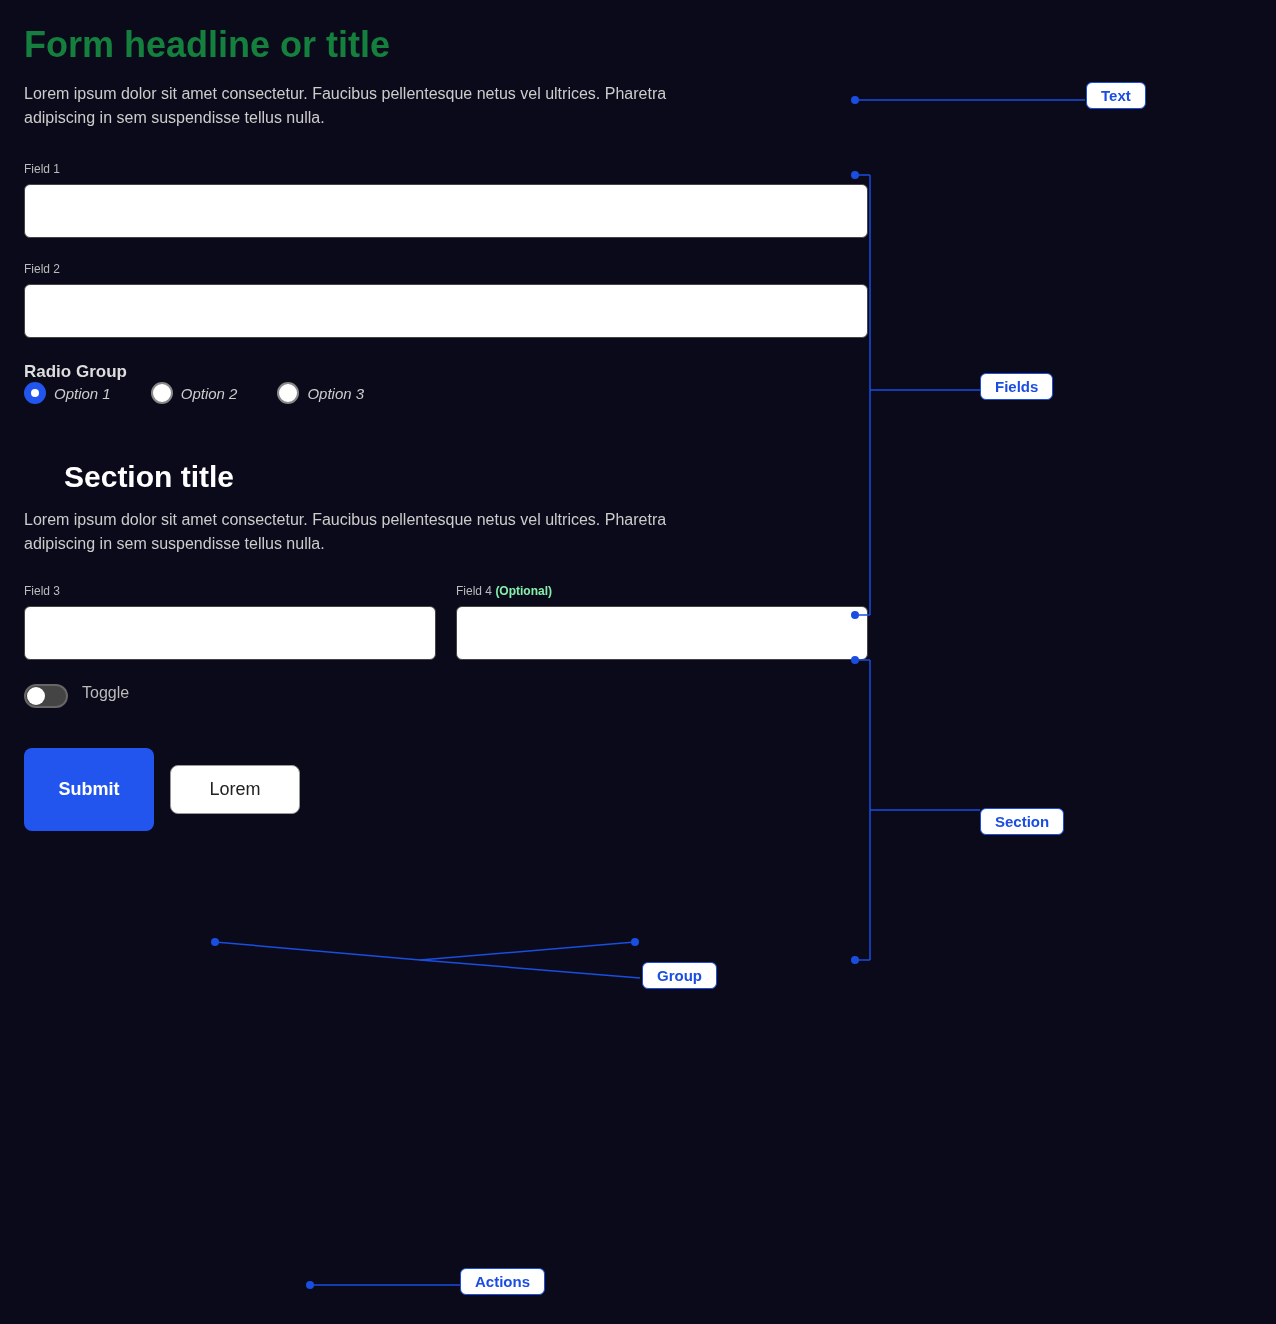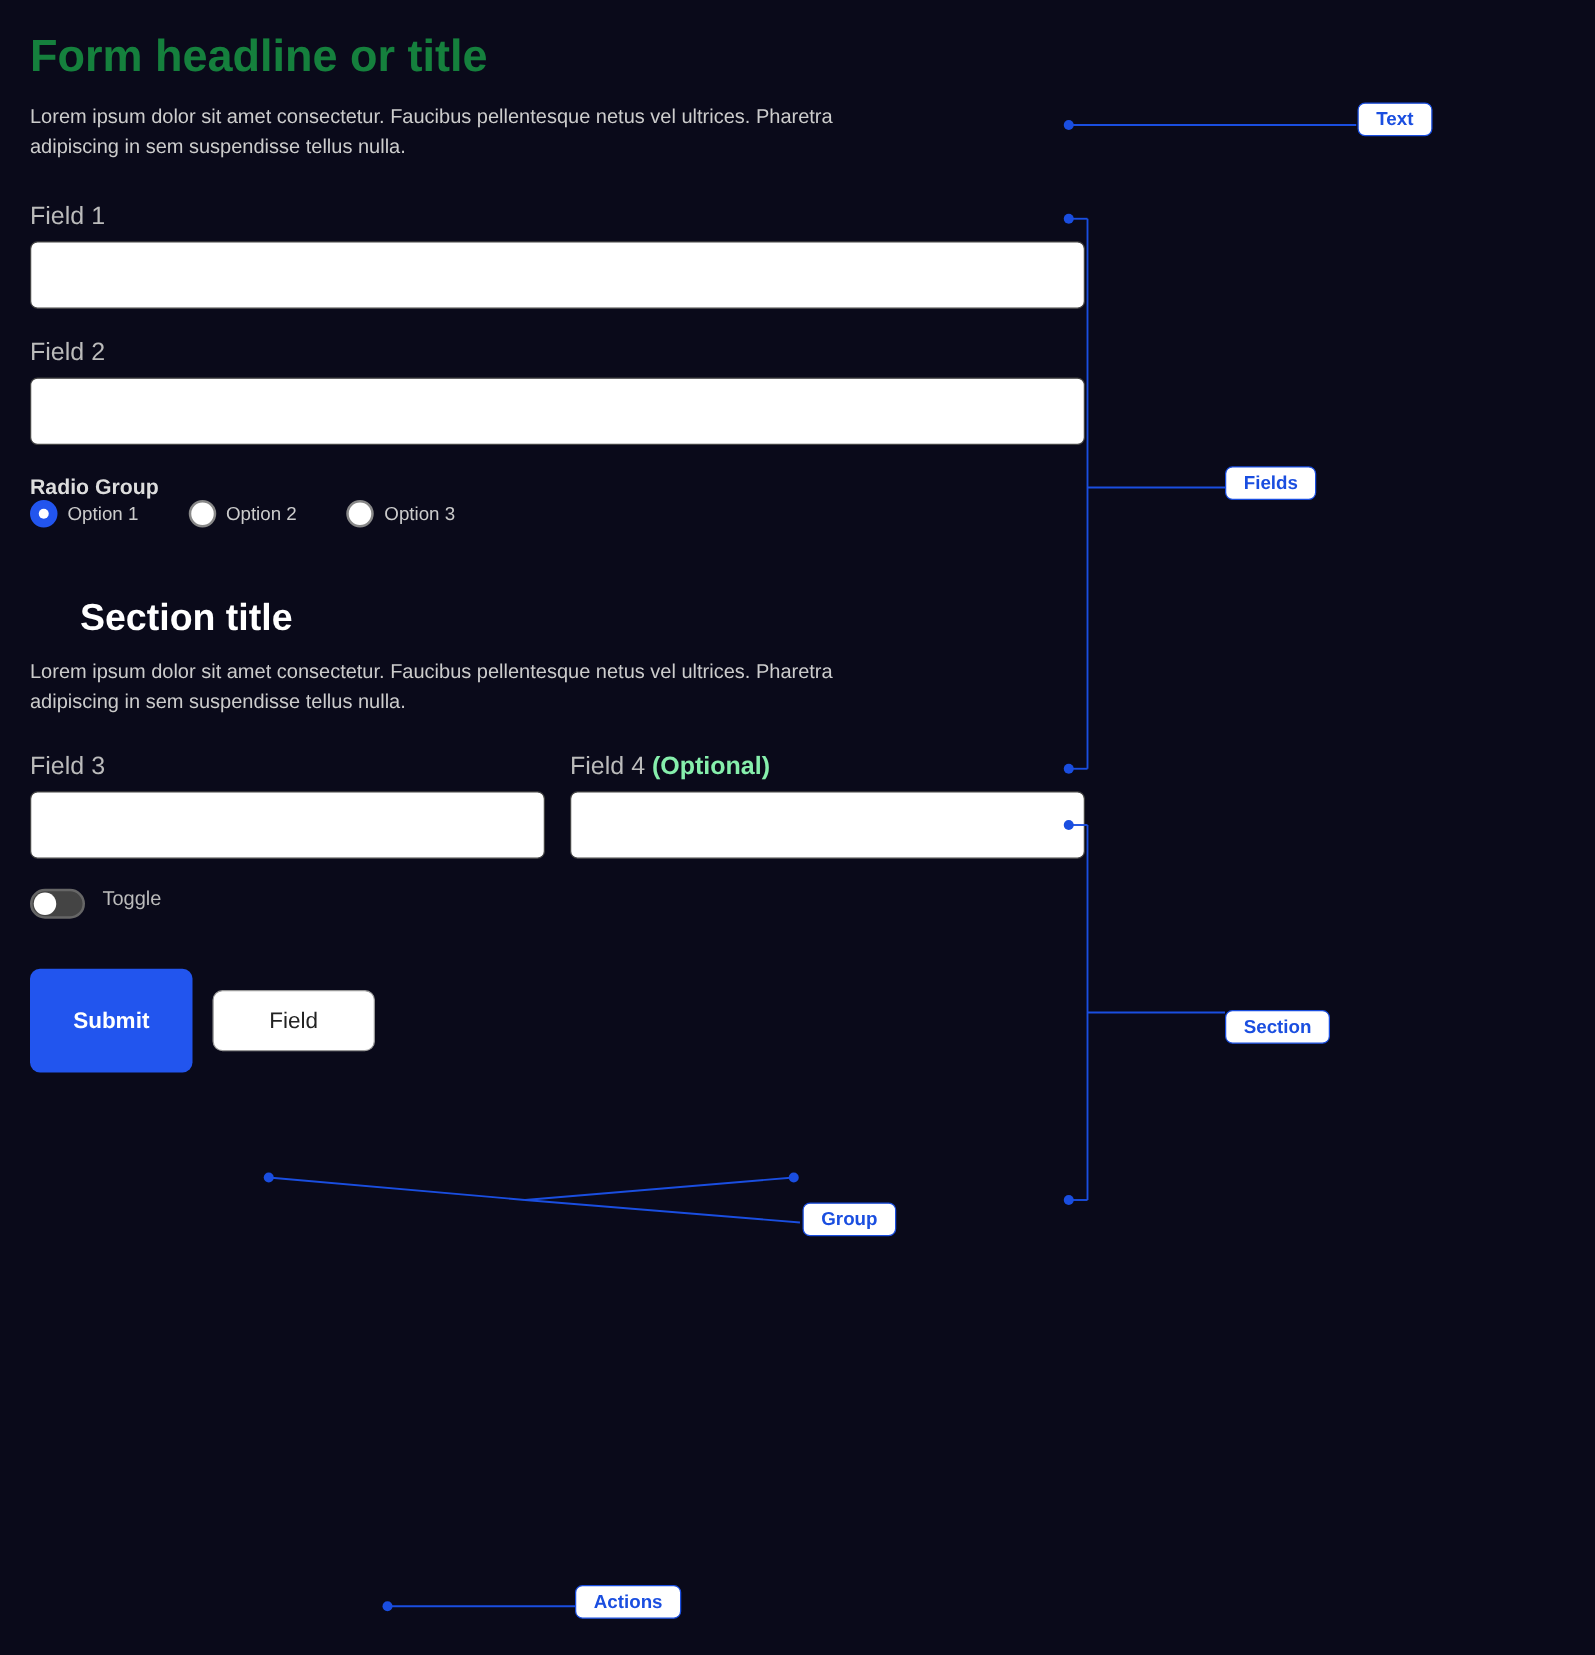--- a/index.html
+++ b/index.html
@@ -26,21 +26,21 @@
       font-size: 16px;
       color: #ccc;
       line-height: 1.5;
       margin-bottom: 32px;
       max-width: 650px;
     }
     .field-group {
       margin-bottom: 24px;
     }
     .field-label {
-      font-size: 20px;
+      font-size: 12px;
       color: #bbb;
       margin-bottom: 8px;
       display: block;
     }
     .field-label .optional {
       color: #86efac;
       font-weight: 700;
     }
     .text-input {
       width: 100%;
@@ -58,20 +58,21 @@
       font-size: 17px;
       font-weight: 600;
       color: #ddd;
       margin-bottom: 0;
       display: block;
     }
     .radio-options {
       display: flex;
       gap: 40px;
       align-items: center;
+      font-style: italic;
     }
     .radio-option {
       display: flex;
       align-items: center;
       gap: 8px;
       cursor: pointer;
     }
     .radio-circle {
       width: 22px;
       height: 22px;
@@ -273,21 +274,21 @@
 
   <div class="toggle-row">
     <div class="toggle-switch">
       <div class="toggle-knob"></div>
     </div>
     <span class="toggle-label">Toggle</span>
   </div>
 
   <div class="actions-row">
     <button class="btn-submit">Submit</button>
-    <button class="btn-cancel">Field</button>
+    <button class="btn-cancel">Lorem</button>
   </div>
 </div>
 
 <div class="annotations">
   <svg class="anno-svg" xmlns="http://www.w3.org/2000/svg">
 
     <circle cx="855" cy="100" r="4" fill="#1a4ee0"></circle>
     <line x1="855" y1="100" x2="1085" y2="100" stroke="#1a4ee0" stroke-width="1.5"></line>
 
     <circle cx="855" cy="175" r="4" fill="#1a4ee0"></circle>

